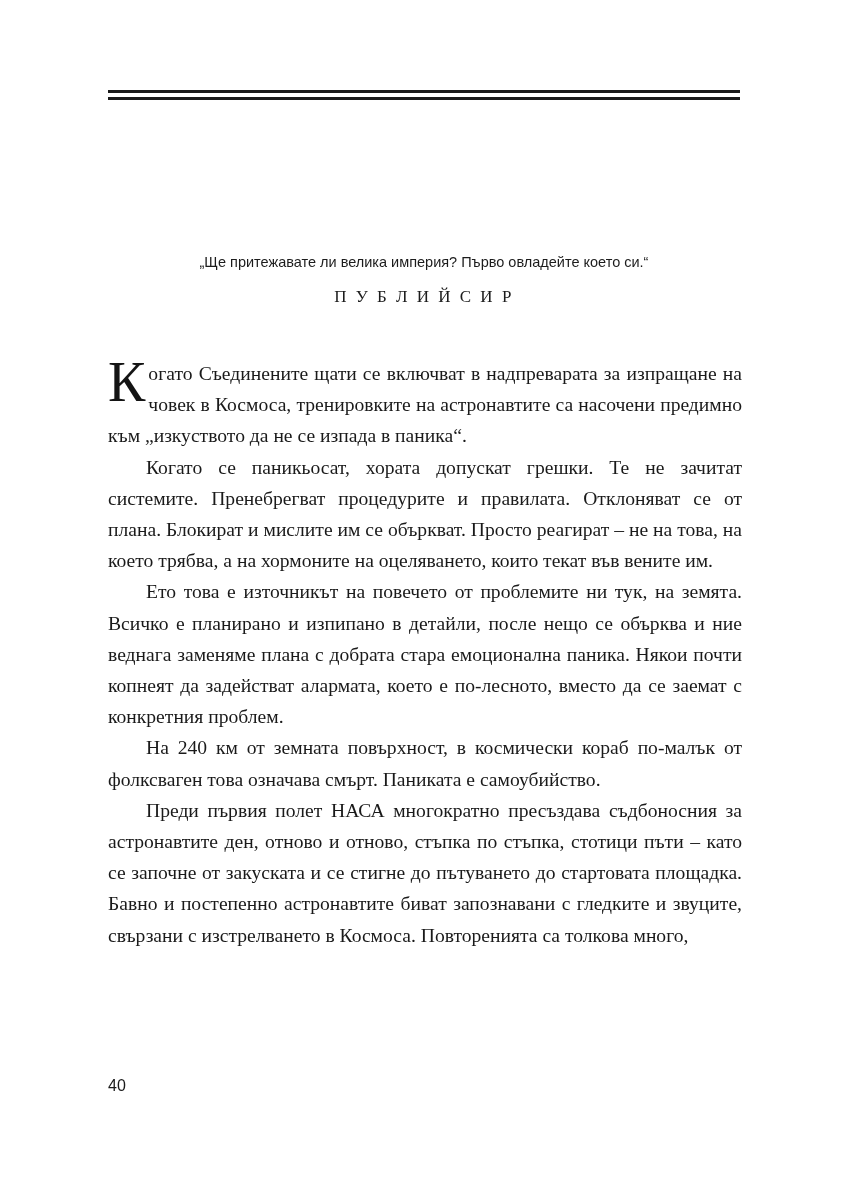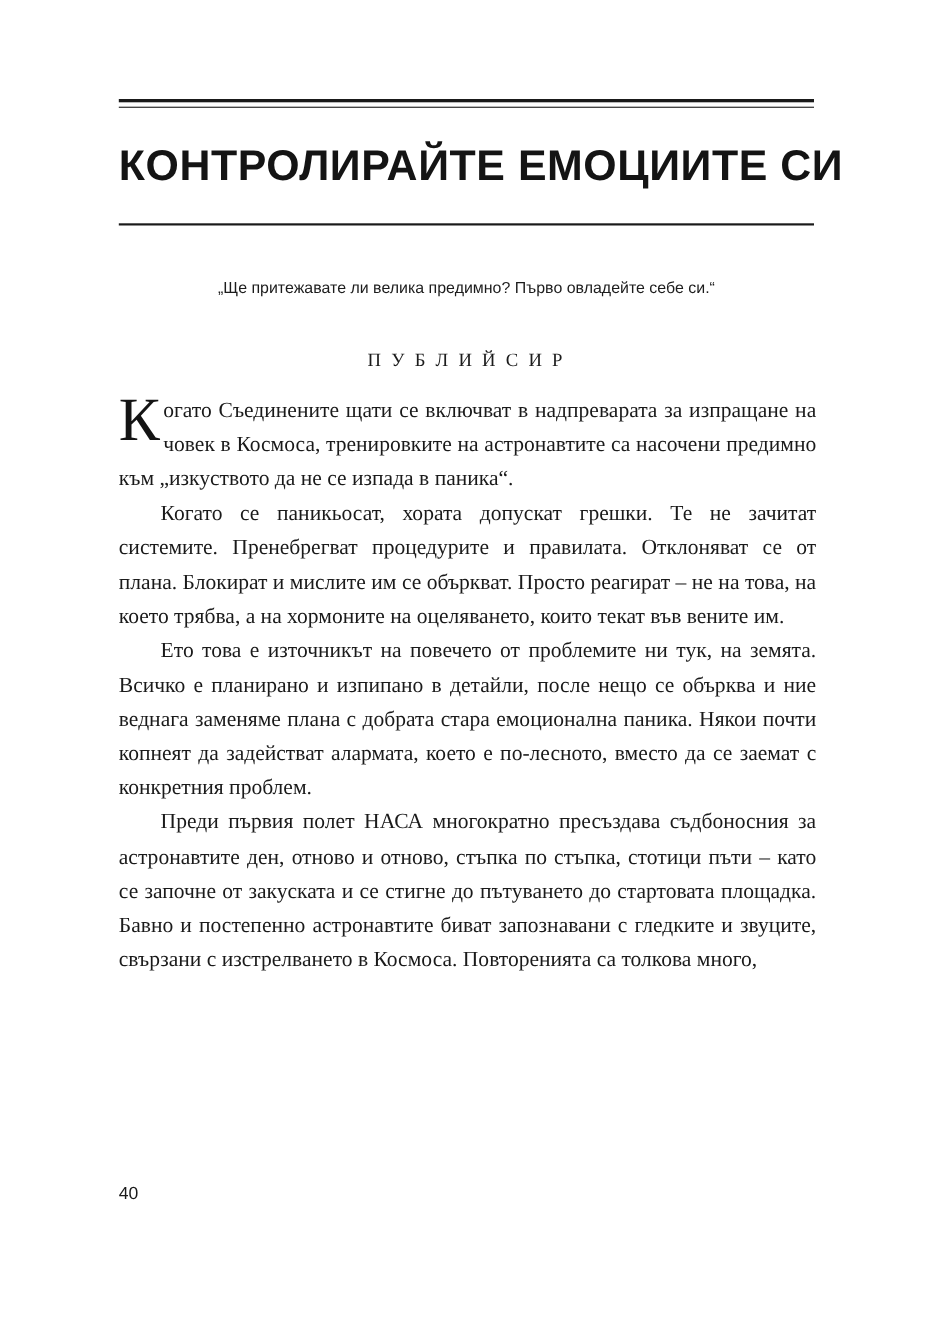--- a/index.html
+++ b/index.html
@@ -71,21 +71,21 @@
     font-family: "Liberation Sans", sans-serif;
     font-size: 14.5px;
     color: #1c1c1c;
     line-height: 1.5;
   }
   .epigraph-author {
     font-family: "Liberation Serif", serif;
     font-size: 17px;
     letter-spacing: 2.5px;
     color: #1c1c1c;
-    margin-top: 44px;
+    margin-top: 13px;
   }
 
   
   .body-text {
     position: absolute;
     left: 108px;
     top: 358px;
     width: 634px;
     font-size: 19.6px;
     line-height: 31.2px;
@@ -122,31 +122,31 @@
   }
 </style>
 </head>
 <body>
 
 <div class="page">
 
   <div class="chapter-head">
     <div class="rule-top-outer"></div>
     <div class="rule-top-inner"></div>
-    <h1 class="chapter-title">КОНТРОЛИРАЙТЕ ЕМОЦИИТЕ СИ</h1>
     <div class="rule-bottom"></div>
   </div>
 
   <div class="epigraph">
-    <div class="epigraph-quote">„Ще притежавате ли велика предимно? Първо овладейте себе си.“</div>
+    <div class="epigraph-quote">„Ще притежавате ли велика империя? Първо овладейте което си.“</div>
     <div class="epigraph-author">П У Б Л И Й   С И Р</div>
   </div>
 
   <div class="body-text">
     <p class="first"><span class="dropcap">К</span><span>огато Съединените щати се включват в надпреварата за изпращане на човек в Космоса, тренировките на астронавтите са насочени предимно към „изкуството да не се изпада в паника“.</span></p>
     <p>Когато се паникьосат, хората допускат грешки. Те не зачитат системите. Пренебрегват процедурите и правилата. Отклоняват се от плана. Блокират и мислите им се объркват. Просто реагират – не на това, на което трябва, а на хормоните на оцеляването, които текат във вените им.</p>
     <p>Ето това е източникът на повечето от проблемите ни тук, на земята. Всичко е планирано и изпипано в детайли, после нещо се обърква и ние веднага заменяме плана с добрата стара емоционална паника. Някои почти копнеят да задействат алармата, което е по-лесното, вместо да се заемат с конкретния проблем.</p>
+    <p>На 240 км от земната повърхност, в космически кораб по-малък от фолксваген това означава смърт. Паниката е самоубийство.</p>
     <p>Преди първия полет НАСА многократно пресъздава съдбоносния за астронавтите ден, отново и отново, стъпка по стъпка, стотици пъти – като се започне от закуската и се стигне до пътуването до стартовата площадка. Бавно и постепенно астронавтите биват запознавани с гледките и звуците, свързани с изстрелването в Космоса. Повторенията са толкова много,</p>
   </div>
 
   <div class="folio">40</div>
 
 </div>
 
 </body></html>

